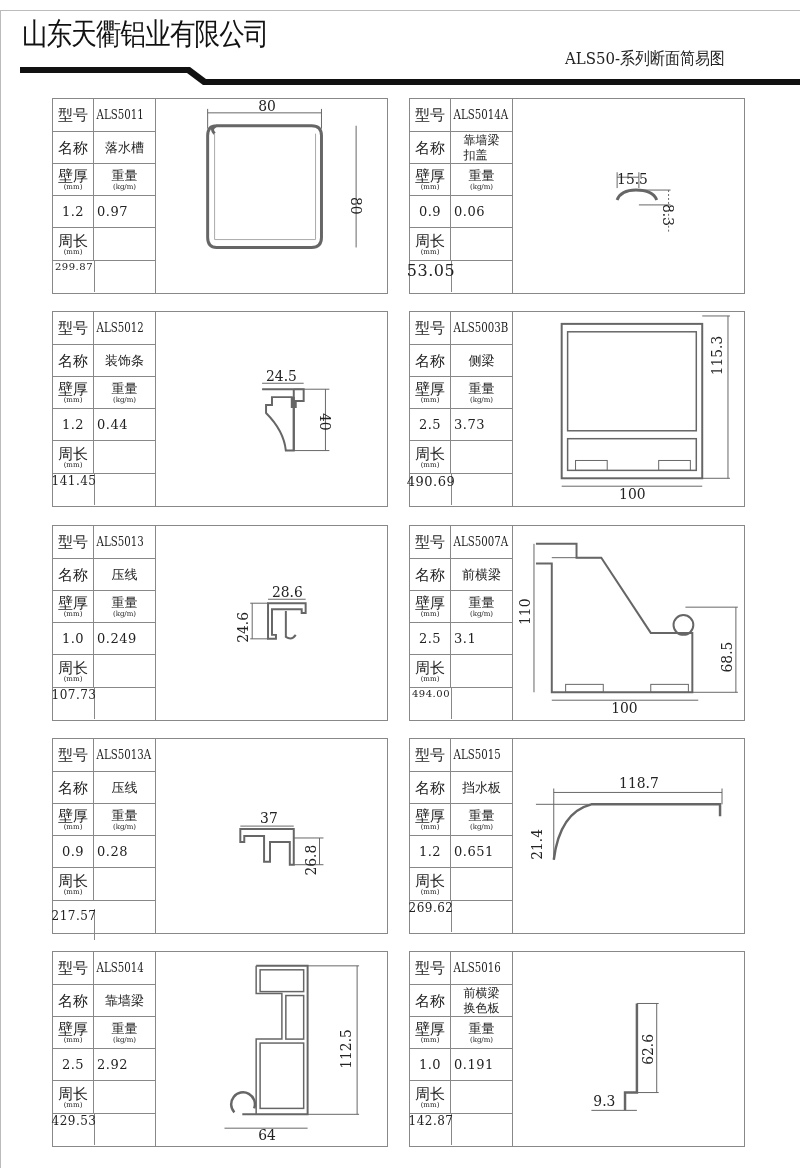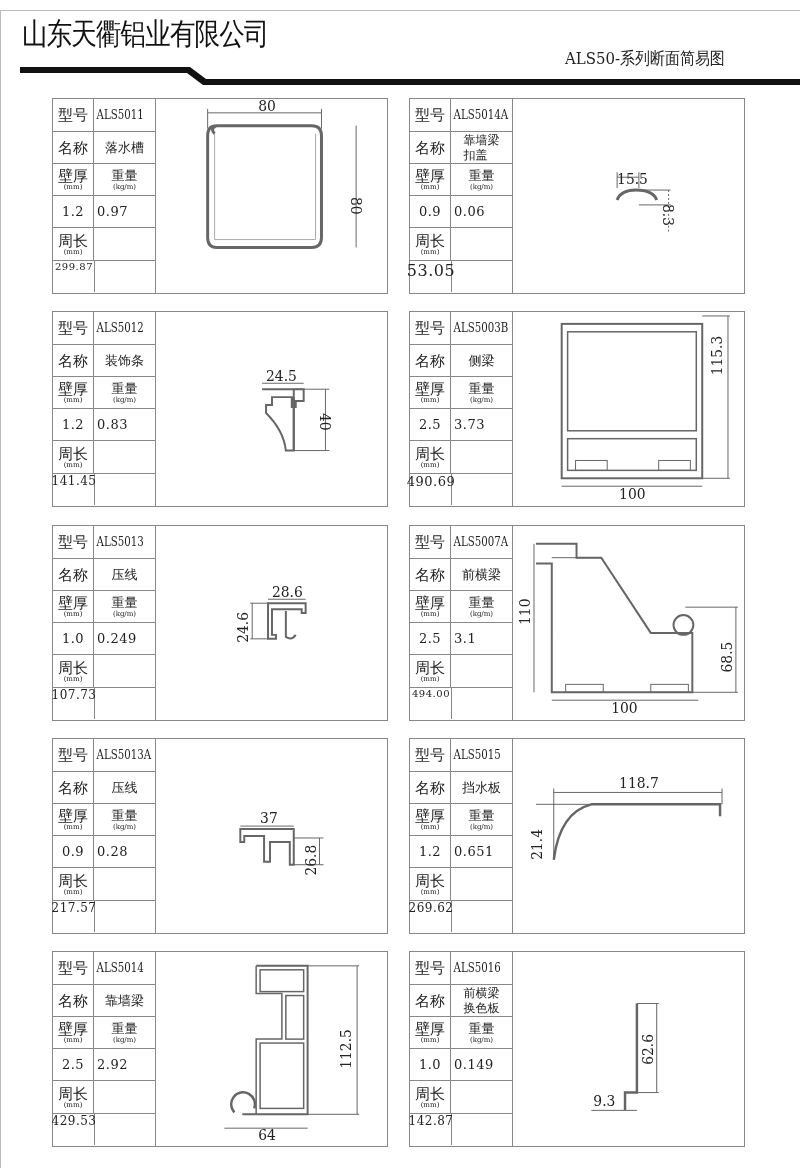--- a/index.html
+++ b/index.html
@@ -154,21 +154,21 @@
           <span class="lbl">壁厚</span>
             <span class="unit">(mm)</span>
         </div>
         <div class="cell-r center">
           <span class="lbl">重量</span>
             <span class="unit">(kg/m)</span>
         </div>
       </div>
       <div class="row" style="top:97px;height:32px">
         <div class="cell-l val">1.2</div>
-        <div class="cell-r val">0.83</div>
+        <div class="cell-r val">0.44</div>
       </div>
       <div class="row" style="top:129px;height:33px">
         <div class="cell-l">
           <span class="lbl">周长</span>
             <span class="unit">(mm)</span>
         </div>
         <div class="cell-r"></div>
       </div>
       <div class="row" style="top:162px;height:31px">
         <div class="cell-l val" style="font-size:12px;justify-content:flex-start;padding-left:1px">141.45</div>
@@ -367,21 +367,21 @@
         <div class="cell-l val">0.9</div>
         <div class="cell-r val">0.28</div>
       </div>
       <div class="row" style="top:129px;height:33px">
         <div class="cell-l">
           <span class="lbl">周长</span>
             <span class="unit">(mm)</span>
         </div>
         <div class="cell-r"></div>
       </div>
-      <div class="row" style="top:162px;height:31px">
+      <div class="row" style="top:170px;height:31px">
         <div class="cell-l val" style="font-size:12px;justify-content:flex-start;padding-left:1px">217.57</div>
         <div class="cell-r"></div>
       </div>
     </div>
     <div class="drawing"><svg viewBox="0 0 234 196">
           <path d="M86,91 L140,91 L140,127 L136,127 L136,104 L116,104 L116,124 L110,124 L110,98 L90,98 L90,104 L86,104 Z" fill="none" stroke="#666" stroke-width="2"></path>
         <line x1="86" y1="88" x2="140" y2="88" stroke="#666"></line>
         <text class="dim" x="106" y="85">37</text>
         <line x1="140" y1="100" x2="170" y2="100" stroke="#666"></line>
           <line x1="140" y1="127" x2="170" y2="127" stroke="#666"></line>
@@ -510,21 +510,21 @@
           <span class="lbl">壁厚</span>
             <span class="unit">(mm)</span>
         </div>
         <div class="cell-r center">
           <span class="lbl">重量</span>
             <span class="unit">(kg/m)</span>
         </div>
       </div>
       <div class="row" style="top:97px;height:32px">
         <div class="cell-l val">1.0</div>
-        <div class="cell-r val">0.149</div>
+        <div class="cell-r val">0.191</div>
       </div>
       <div class="row" style="top:129px;height:33px">
         <div class="cell-l">
           <span class="lbl">周长</span>
             <span class="unit">(mm)</span>
         </div>
         <div class="cell-r"></div>
       </div>
       <div class="row" style="top:162px;height:31px">
         <div class="cell-l val" style="font-size:12px;justify-content:flex-start;padding-left:1px">142.87</div>

